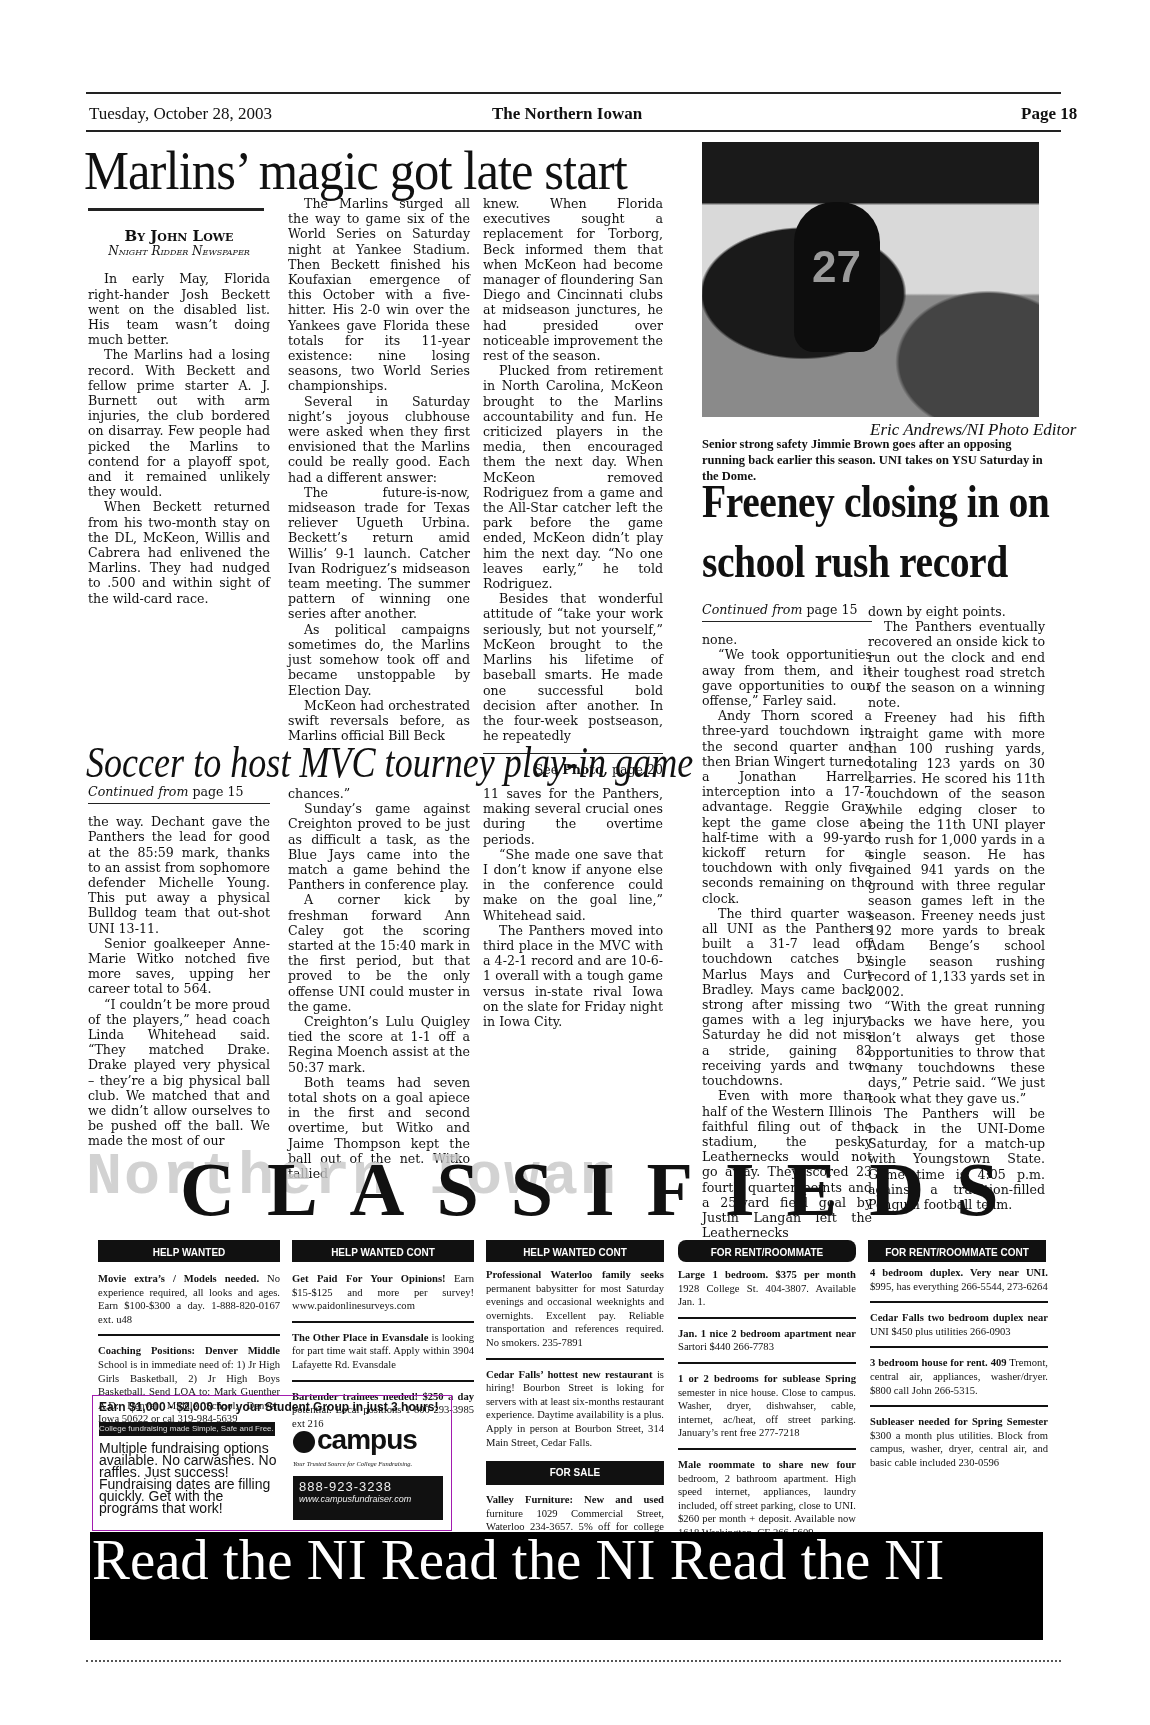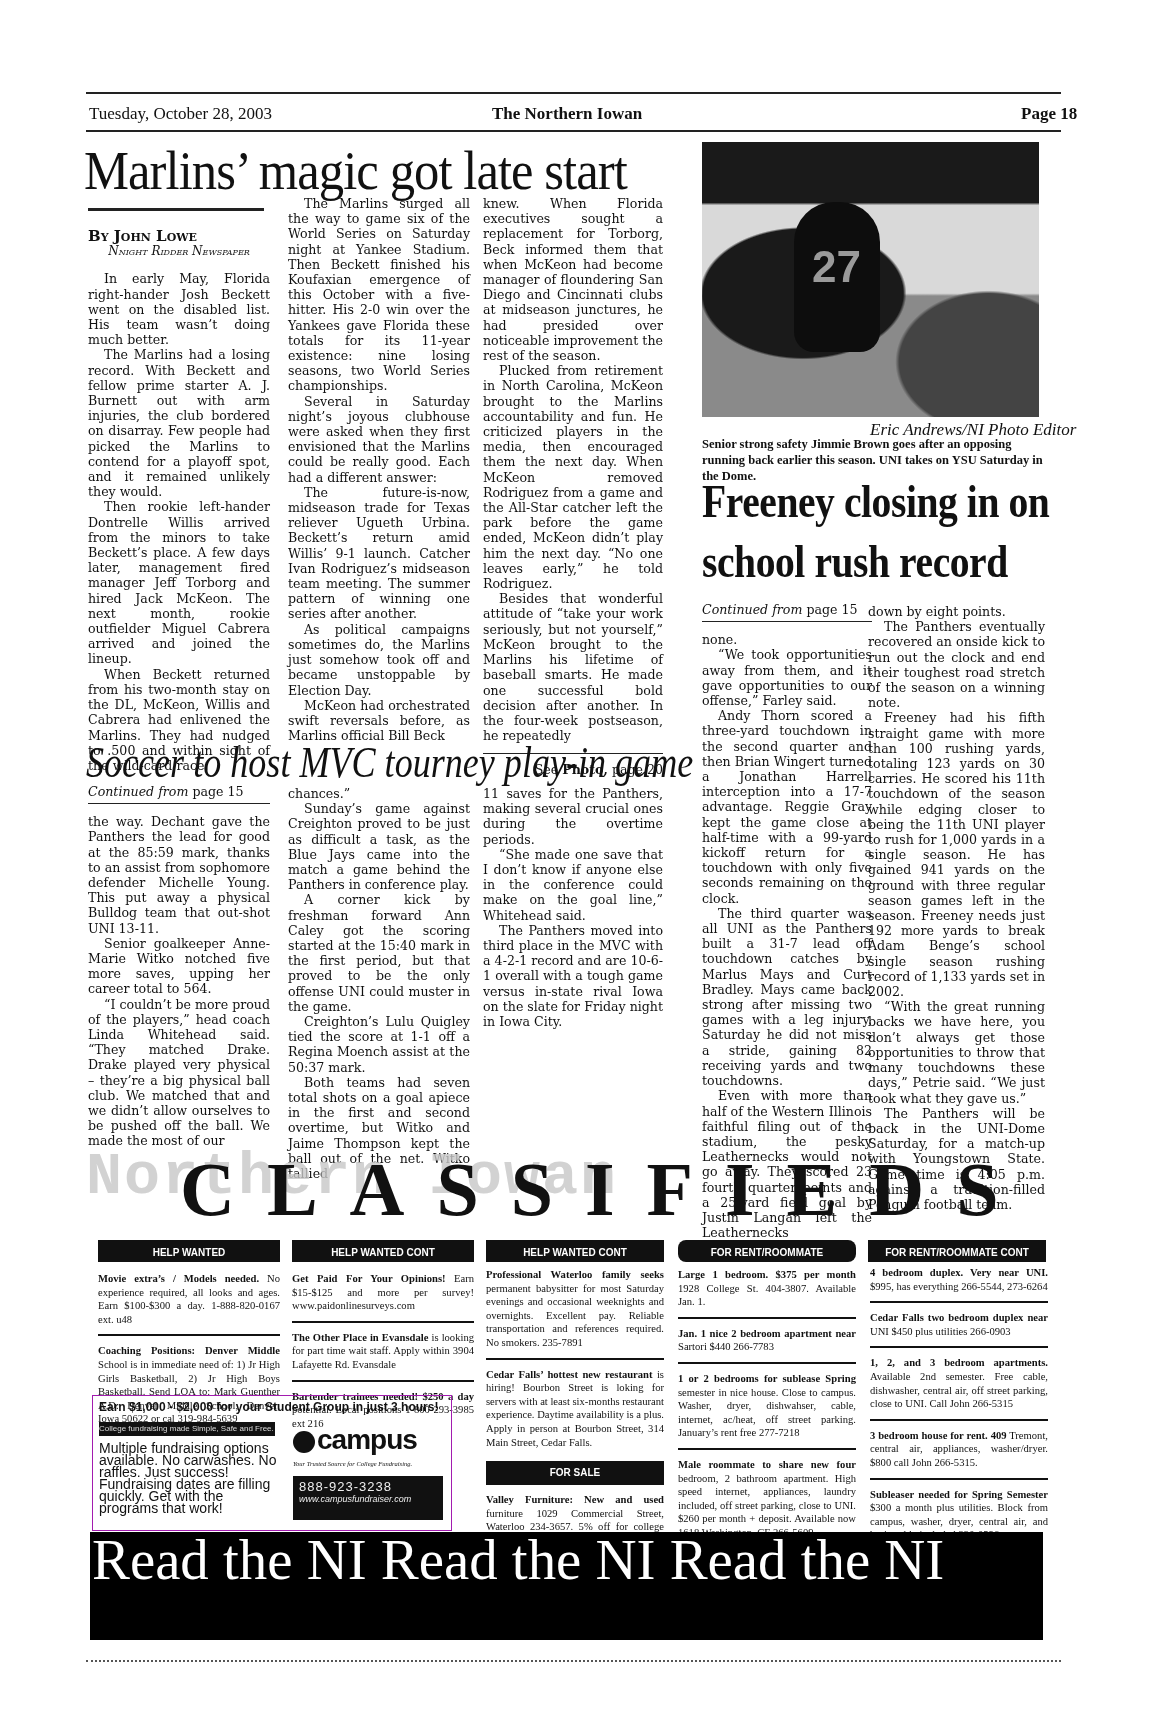--- a/index.html
+++ b/index.html
@@ -6,21 +6,21 @@
   body{width:1150px;height:1725px;position:relative;overflow:hidden;font-family:"Liberation Serif","DejaVu Serif",serif;color:#111;}
   .rule{position:absolute;background:#222;}
   .hdr-text{position:absolute;top:104px;font-size:17px;font-family:"Liberation Serif",serif;}
   .hdr-date{left:89px;}
   .hdr-paper{left:492px;font-weight:bold;}
   .hdr-page{left:1021px;font-weight:bold;}
   .headline-main{position:absolute;left:84px;top:140px;font-size:55px;line-height:62px;font-family:"Liberation Serif",serif;letter-spacing:-1px;transform:scaleX(0.92);transform-origin:left top;white-space:nowrap;}
   .col{position:absolute;font-size:13.6px;line-height:15.2px;text-align:justify;font-family:"DejaVu Serif","Liberation Serif",serif;font-size:12.6px;}
   .col p{margin:0;text-indent:16px;}
   .col p.noindent{text-indent:0;}
-  .byline{font-variant:small-caps;font-weight:bold;font-size:15px;margin-top:18px;}
+  .byline{text-align:center;font-variant:small-caps;font-weight:bold;font-size:15px;margin-top:18px;}
   .byline-org{text-align:center;font-style:italic;font-variant:small-caps;font-size:12px;margin-bottom:12px;}
   .see-more{text-align:right;margin-top:10px;padding-top:8px;border-top:1.5px solid #222;}
   .photo{position:absolute;left:702px;top:142px;width:337px;height:275px;background:radial-gradient(ellipse at 30% 55%,#1a1a1a 0 30%,transparent 31%),radial-gradient(ellipse at 85% 80%,#444 0 22%,transparent 23%),linear-gradient(180deg,#1a1a1a 0 22%,#d9d9d9 23% 55%,#8a8a8a 56% 100%);overflow:hidden;}
   .photo .jersey{position:absolute;left:92px;top:60px;width:86px;height:150px;background:#0d0d0d;border-radius:40px 40px 20px 20px;}
   .photo .num{position:absolute;left:110px;top:100px;font-size:44px;font-weight:bold;color:#9a9a9a;font-family:"Liberation Sans",sans-serif;}
   .credit{position:absolute;left:870px;top:420px;font-size:17px;font-style:italic;}
   .caption{position:absolute;left:702px;top:436px;width:345px;font-size:12.5px;line-height:16px;font-weight:bold;font-family:"Liberation Serif",serif;}
   .headline-freeney{position:absolute;left:702px;top:472px;font-size:46px;line-height:60px;font-weight:bold;font-family:"Liberation Serif",serif;transform:scaleX(0.86);transform-origin:left top;white-space:nowrap;letter-spacing:-0.5px;}
   .cont-from{font-style:italic;}
   .cont-line{border-bottom:1.5px solid #222;padding-bottom:4px;margin-bottom:10px;}
@@ -58,21 +58,20 @@
 <div class="rule rule-main" style="left:86px;top:130px;width:975px;"></div>
 
 <div class="headline-main">Marlins’ magic got late start</div>
 
 <div class="col" style="left:88px;top:208px;width:182px;">
   <div class="rule" style="position:relative;height:3px;width:176px;"></div>
   <div class="byline">By John Lowe</div>
   <div class="byline-org">Nnight Ridder Newspaper</div>
   <p>In early May, Florida right-hander Josh Beckett went on the disabled list. His team wasn’t doing much better.</p>
   <p>The Marlins had a losing record. With Beckett and fellow prime starter A. J. Burnett out with arm injuries, the club bordered on disarray. Few people had picked the Marlins to contend for a playoff spot, and it remained unlikely they would.</p>
-  <p>Then rookie left-hander Dontrelle Willis arrived from the minors to take Beckett’s place. A few days later, management fired manager Jeff Torborg and hired Jack McKeon. The next month, rookie outfielder Miguel Cabrera arrived and joined the lineup.</p>
   <p>When Beckett returned from his two-month stay on the DL, McKeon, Willis and Cabrera had enlivened the Marlins. They had nudged to .500 and within sight of the wild-card race.</p>
 </div>
 
 <div class="col" style="left:288px;top:196px;width:182px;">
   <p>The Marlins surged all the way to game six of the World Series on Saturday night at Yankee Stadium. Then Beckett finished his Koufaxian emergence of this October with a five-hitter. His 2-0 win over the Yankees gave Florida these totals for its 11-year existence: nine losing seasons, two World Series championships.</p>
   <p>Several in Saturday night’s joyous clubhouse were asked when they first envisioned that the Marlins could be really good. Each had a different answer:</p>
   <p>The future-is-now, midseason trade for Texas reliever Ugueth Urbina. Beckett’s return amid Willis’ 9-1 launch. Catcher Ivan Rodriguez’s midseason team meeting. The summer pattern of winning one series after another.</p>
   <p>As political campaigns sometimes do, the Marlins just somehow took off and became unstoppable by Election Day.</p>
   <p>McKeon had orchestrated swift reversals before, as Marlins official Bill Beck</p>
 </div>
@@ -168,21 +167,20 @@
 <div class="ad" style="left:678px;top:1264px;width:178px;">
   <div class="item"><span class="lead">Large 1 bedroom. $375 per month</span><span> 1928 College St. 404-3807. Available Jan. 1.</span></div>
   <div class="item"><span class="lead">Jan. 1 nice 2 bedroom apartment near</span><span> Sartori $440 266-7783</span></div>
   <div class="item"><span class="lead">1 or 2 bedrooms for sublease Spring</span><span> semester in nice house. Close to campus. Washer, dryer, dishwahser, cable, internet, ac/heat, off street parking. January’s rent free 277-7218</span></div>
   <div class="item"><span class="lead">Male roommate to share new four</span><span> bedroom, 2 bathroom apartment. High speed internet, appliances, laundry included, off street parking, close to UNI. $260 per month + deposit. Available now 1618 Washington, CF 266-5609</span></div>
 </div>
 
 <div class="ad" style="left:870px;top:1262px;width:178px;">
   <div class="item"><span class="lead">4 bedroom duplex. Very near UNI.</span><span> $995, has everything 266-5544, 273-6264</span></div>
   <div class="item"><span class="lead">Cedar Falls two bedroom duplex near</span><span> UNI $450 plus utilities 266-0903</span></div>
-  <div class="item"><span class="lead">1, 2, and 3 bedroom apartments.</span><span> Available 2nd semester. Free cable, dishwasher, central air, off street parking, close to UNI. Call John 266-5315</span></div>
   <div class="item"><span class="lead">3 bedroom house for rent. 409</span><span> Tremont, central air, appliances, washer/dryer. $800 call John 266-5315.</span></div>
   <div class="item"><span class="lead">Subleaser needed for Spring Semester</span><span> $300 a month plus utilities. Block from campus, washer, dryer, central air, and basic cable included 230-0596</span></div>
 </div>
 
 <div class="campus-ad">
   <div class="top">Earn $1,000 - $2,000 for your Student Group in just 3 hours!</div>
   <div class="strip">College fundraising made Simple, Safe and Free.</div>
   <div class="body">Multiple fundraising options available. No carwashes. No raffles. Just success! Fundraising dates are filling quickly. Get with the programs that work!</div>
   <div class="logo"><span class="logo-dot"></span><span>campus</span></div>
   <div class="tag">Your Trusted Source for College Fundraising.</div>

